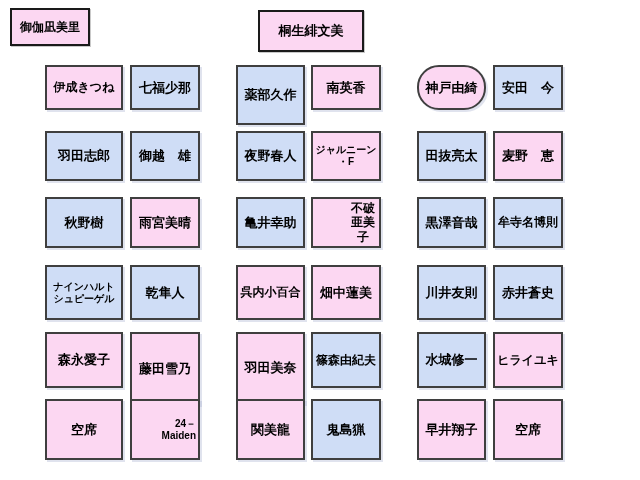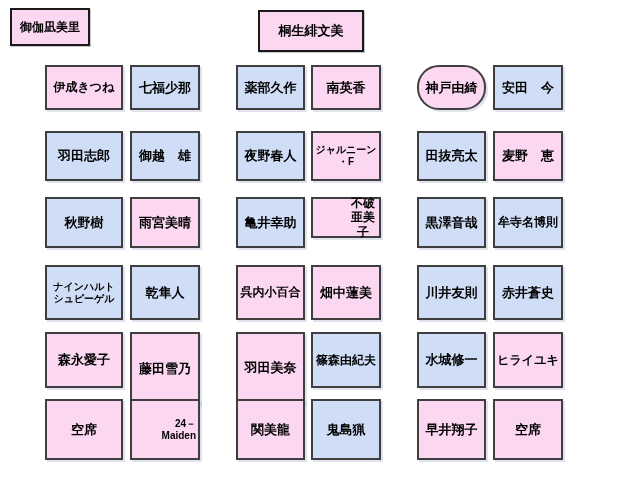--- a/index.html
+++ b/index.html
@@ -64,21 +64,21 @@
   <div class="box teacher pink" id="teacher-left">
     <span class="lbl">御伽凪美里</span>
   </div>
   <div id="seat-layer">
       <div class="box seat pink fs12" style="left: 45px; top: 65px; width: 78px; height: 45px;">
         <span class="lbl">伊成きつね</span>
       </div>
       <div class="box seat blue fs13" style="left: 130px; top: 65px; width: 70px; height: 45px;">
         <span class="lbl">七福少那</span>
       </div>
-      <div class="box seat blue fs13" style="left: 236px; top: 65px; width: 69px; height: 45px;">
+      <div class="box seat blue fs13" style="left: 236px; top: 65px; width: 69px; height: 60px;">
         <span class="lbl">薬部久作</span>
       </div>
       <div class="box seat pink fs13" style="left: 311px; top: 65px; width: 70px; height: 45px;">
         <span class="lbl">南英香</span>
       </div>
       <div class="box seat pink fs13" style="left: 417px; top: 65px; width: 69px; height: 45px; border-radius: 22px;">
         <span class="lbl">神戸由綺</span>
       </div>
       <div class="box seat blue fs13" style="left: 493px; top: 65px; width: 70px; height: 45px;">
         <span class="lbl">安田　今</span>
@@ -104,21 +104,21 @@
       </div>
       <div class="box seat blue fs13" style="left: 45px; top: 197px; width: 78px; height: 51px;">
         <span class="lbl">秋野樹</span>
       </div>
       <div class="box seat pink fs13" style="left: 130px; top: 197px; width: 70px; height: 51px;">
         <span class="lbl">雨宮美晴</span>
       </div>
       <div class="box seat blue fs13" style="left: 236px; top: 197px; width: 69px; height: 51px;">
         <span class="lbl">亀井幸助</span>
       </div>
-      <div class="box seat pink fs12" style="left: 311px; top: 197px; width: 70px; height: 41px; padding-left: 34px;">
+      <div class="box seat pink fs12" style="left: 311px; top: 197px; width: 70px; height: 51px; padding-left: 34px;">
         <span class="lbl">不破亜美子</span>
       </div>
       <div class="box seat blue fs13" style="left: 417px; top: 197px; width: 69px; height: 51px;">
         <span class="lbl">黒澤音哉</span>
       </div>
       <div class="box seat blue fs12" style="left: 493px; top: 197px; width: 70px; height: 51px;">
         <span class="lbl">牟寺名博則</span>
       </div>
       <div class="box seat blue fs11" style="left: 45px; top: 265px; width: 78px; height: 55px;">
         <span class="lbl">ナインハルト

